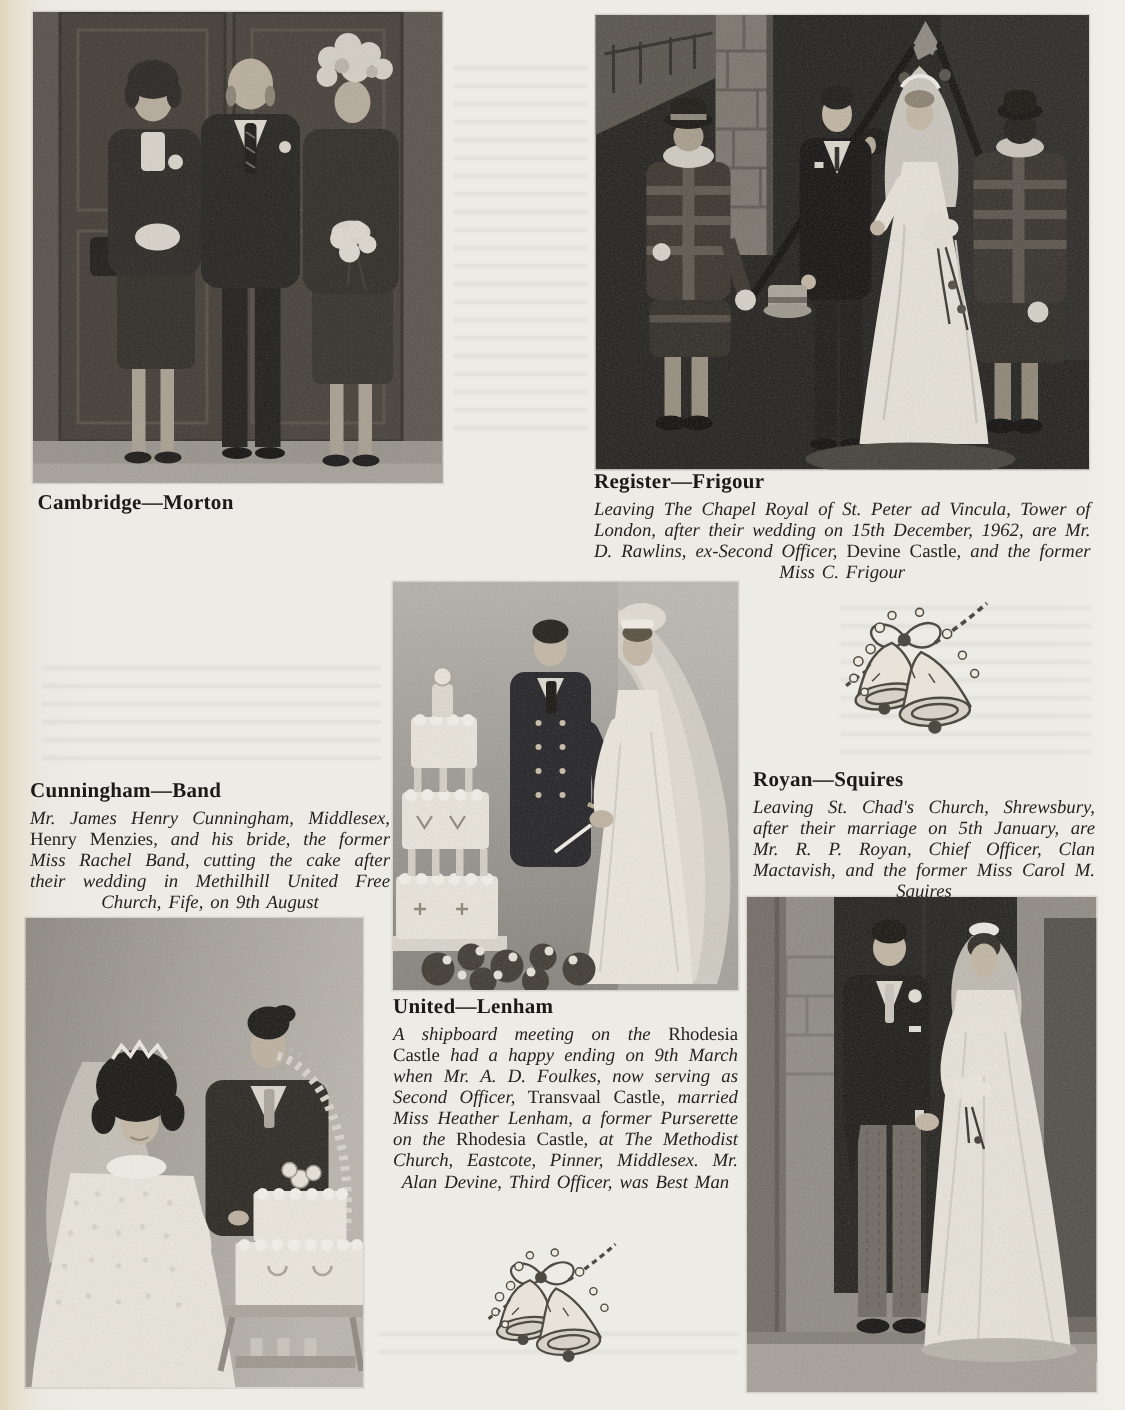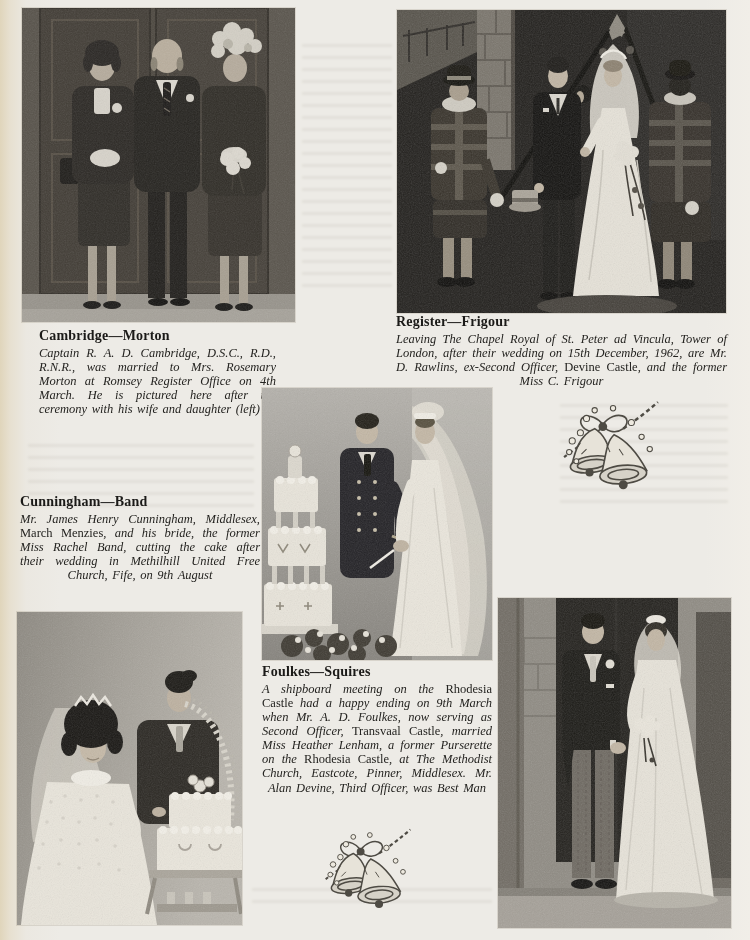--- a/index.html
+++ b/index.html
@@ -157,23 +157,22 @@
           <circle cx="205" cy="151" r="7" fill="#dcd8cf"></circle>
             <circle cx="216" cy="145" r="6" fill="#dcd8cf"></circle>
           <circle cx="223" cy="155" r="6" fill="#dcd8cf"></circle>
             <circle cx="211" cy="160" r="7" fill="#dcd8cf"></circle>
         </g>
       </g>
       <rect width="273" height="314" filter="url(#grain)" opacity="0.16"></rect>
     </svg>
   </figure>
 
-  <section class="caption" style="left:39px;top:329px;width:237px">
+  <section class="caption" style="left:25px;top:329px;width:237px">
     <h3>Cambridge—Morton</h3>
-    <p><span class="seg-i">Captain R. A. D. Cambridge, D.S.C., R.D., R.N.R., was married to Mrs. Rosemary Morton at Romsey Register Office on 4th March. He is pictured here after the ceremony with his wife and daughter (left)</span></p>
   </section>
 
   <figure class="photo" style="left:397px;top:10px">
     <svg width="329" height="303" viewBox="0 0 329 303">
       <rect width="329" height="303" fill="#22201d"></rect>
       <polygon points="0,0 80,0 80,42 0,80" fill="#57534b"></polygon>
       <path d="M6 26 L78 12 M12 20 L12 52 M30 18 L30 46 M50 15 L50 40 M66 13 L66 36" stroke="#2e2b27" stroke-width="2" fill="none"></path>
       <rect x="230" y="0" width="99" height="230" fill="#2b2926"></rect>
       <g>
         <rect x="80" y="0" width="38" height="160" fill="#7a756c"></rect>
@@ -274,25 +273,29 @@
     <h3>Register—Frigour</h3>
     <p><span class="seg-i">Leaving The Chapel Royal of St. Peter ad Vincula, Tower of London, after their wedding on 15th December, 1962, are Mr. D. Rawlins, ex-Second Officer, </span><span class="seg-r">Devine Castle</span><span class="seg-i">, and the former Miss C. Frigour</span></p>
   </section>
 
   <div class="bells" style="left:560px;top:396px;width:102px;height:102px">
     <svg width="102" height="102" viewBox="0 0 100 100">
         <use href="#bells"></use>
       </svg>
   </div>
 
-  <section class="caption last-center" style="left:20px;top:495px;width:240px">
+  <section class="caption last-center" style="left:20px;top:521px;width:240px">
     <h3>Cunningham—Band</h3>
-    <p><span class="seg-i">Mr. James Henry Cunningham, Middlesex, </span><span class="seg-r">March Menzies</span><span class="seg-i">, and his bride, the former Miss Rachel Band, cutting the cake after their wedding in Methilhill United Free Church, Fife, on 9th August</span></p>
+    <p><span class="seg-i">Mr. James Henry Cunningham, Middlesex, </span><span class="seg-r">Henry Menzies</span><span class="seg-i">, and his bride, the former Miss Rachel Band, cutting the cake after their wedding in Methilhill United Free Church, Fife, on 9th August</span></p>
   </section>
 
+  <section class="caption last-center" style="left:502px;top:514px;width:228px">
+    <h3>Royan—Squires</h3>
+    <p><span class="seg-i">Leaving St. Chad's Church, Shrewsbury, after their marriage on 5th January, are Mr. R. P. Royan, Chief Officer, Clan Mactavish, and the former Miss Carol M. Squires</span></p>
+  </section>
 
   <figure class="photo" style="left:262px;top:388px">
     <svg width="230" height="272" viewBox="0 0 230 272">
       <defs>
         <linearGradient id="lg3" x1="0" y1="0" x2="0" y2="1">
           <stop offset="0" stop-color="#b4b1ab"></stop>
             <stop offset="1" stop-color="#86837d"></stop>
         </linearGradient>
       </defs>
       <rect width="230" height="272" fill="url(#lg3)"></rect>
@@ -386,21 +389,21 @@
             <circle cx="70" cy="262" r="3"></circle>
             <circle cx="92" cy="260" r="3"></circle>
             <circle cx="46" cy="262" r="3"></circle>
           </g>
       </g>
       <rect width="230" height="272" filter="url(#grain)" opacity="0.18"></rect>
     </svg>
   </figure>
 
   <section class="caption last-center" style="left:262px;top:665px;width:230px">
-    <h3>Foulkes—Squires</h3>
+    <h3>United—Lenham</h3>
     <p><span class="seg-i">A shipboard meeting on the </span><span class="seg-r">Rhodesia Castle</span><span class="seg-i"> had a happy ending on 9th March when Mr. A. D. Foulkes, now serving as Second Officer, </span><span class="seg-r">Transvaal Castle</span><span class="seg-i">, married Miss Heather Lenham, a former Purserette on the </span><span class="seg-r">Rhodesia Castle</span><span class="seg-i">, at The Methodist Church, Eastcote, Pinner, Middlesex. Mr. Alan Devine, Third Officer, was Best Man</span></p>
   </section>
 
   <figure class="photo" style="left:17px;top:612px">
     <svg width="225" height="313" viewBox="0 0 225 313">
       <defs>
         <linearGradient id="lg4" x1="0" y1="0" x2="1" y2="0.3">
           <stop offset="0" stop-color="#8d8981"></stop>
             <stop offset="0.5" stop-color="#a5a199"></stop>
             <stop offset="1" stop-color="#b9b5ad"></stop>

